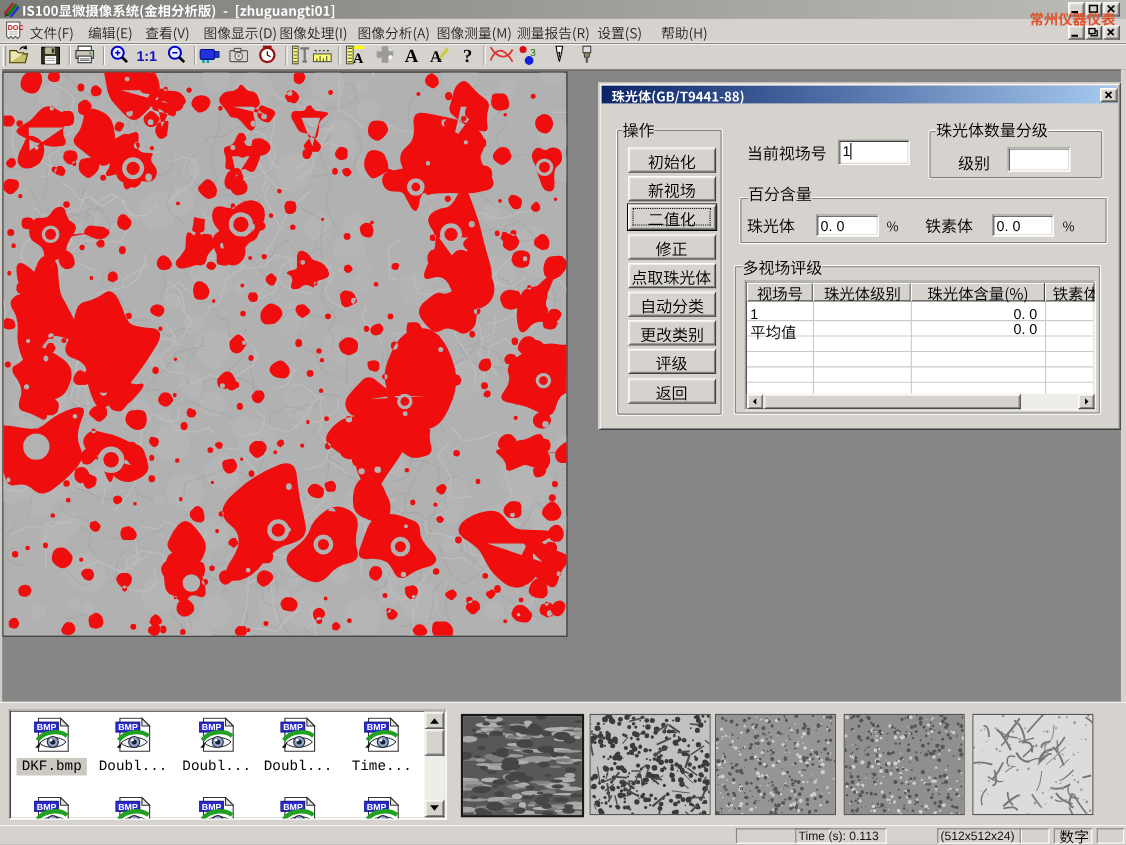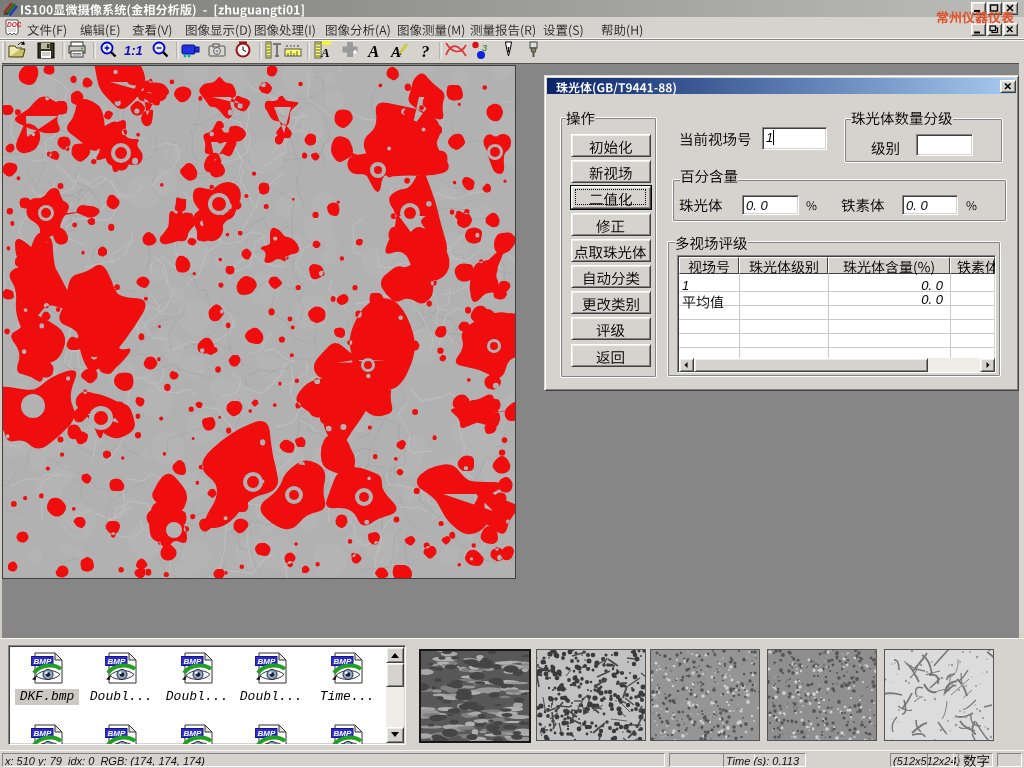--- a/index.html
+++ b/index.html
@@ -1,14 +1,14 @@
 <!DOCTYPE html>
 <html><head><meta charset="utf-8"><style>
 html,body{margin:0;padding:0;width:1024px;height:768px;overflow:hidden;background:#868686;font-family:"Liberation Sans",sans-serif;}
-#root{position:absolute;left:0;top:0;width:1024px;height:768px;font-style:italic;}
+#root{position:absolute;left:0;top:0;width:1024px;height:768px;}
 div{box-sizing:border-box;}
 .abs{position:absolute;}
 .ct{position:absolute;}
 .gl{background:#d6d3ce;}
 .th{position:absolute;border:1px solid #555;}
 #titlebar{left:0;top:0;width:1024px;height:17px;background:linear-gradient(90deg,#7b7b78,#bcbcb8);}
 #menubar{left:0;top:17px;width:1024px;height:22px;background:#d6d3ce;border-bottom:1px solid #f6f4ef;}
 #toolbarrow{left:0;top:39px;width:1024px;height:24px;background:#d6d3ce;border-top:1px solid #848484;box-shadow:inset 0 1px 0 #f6f4ef;}
 .bout2{border:1px solid;border-color:#fff #404040 #404040 #fff;box-shadow:inset 1px 1px 0 #f0ede6, inset -1px -1px 0 #848484;}
 .bin{border:1px solid;border-color:#848484 #fff #fff #848484;box-shadow:inset 1px 1px 0 #404040, inset -1px -1px 0 #d6d3ce;background:#fff;}
@@ -1898,24 +1898,23 @@
       <circle cx="87" cy="27" r="0.5" fill="#9a9a9a"></circle>
       <circle cx="81" cy="67" r="1.2" fill="#9a9a9a"></circle>
       <circle cx="14" cy="60" r="1.0" fill="#9a9a9a"></circle>
       <circle cx="95" cy="76" r="1.1" fill="#9a9a9a"></circle>
       <circle cx="92" cy="7" r="1.3" fill="#9a9a9a"></circle>
       <circle cx="65" cy="81" r="0.6" fill="#9a9a9a"></circle>
       <circle cx="56" cy="80" r="1.3" fill="#9a9a9a"></circle>
       <circle cx="66" cy="80" r="0.5" fill="#9a9a9a"></circle>
     </svg>
     <div class="abs" id="status">
-      <div class="spanel" style="left:2px;width:663px">x: 510 y: 79&nbsp;&nbsp;idx: 0&nbsp;&nbsp;RGB: (174, 174, 174)</div>
       <div class="spanel" style="left:669px;width:86px"></div>
       <div class="spanel" style="left:723px;width:83px">Time (s): 0.113</div>
-      <div class="spanel" style="left:890px;width:77px">(512x512x24)</div>
+      <div class="spanel" style="left:852px;width:77px">(512x512x24)</div>
       <div class="spanel" style="left:927px;width:27px"></div>
       <div class="spanel" style="left:958px;width:35px"></div>
       <div class="spanel" style="left:997px;width:25px"></div>
     </div>
     <div class="abs" style="left:951px;top:256px;width:44px;height:18px;overflow:hidden">
       <svg class="ct " style="left:6px;top:2px" width="42.0" height="18.2">
         <g transform="translate(0,14.3) scale(0.014000,-0.014000)" fill="#000">
           <use href="#r94c1" x="0"></use>
           <use href="#r7d20" x="1000"></use>
           <use href="#r4f53" x="2000"></use>

